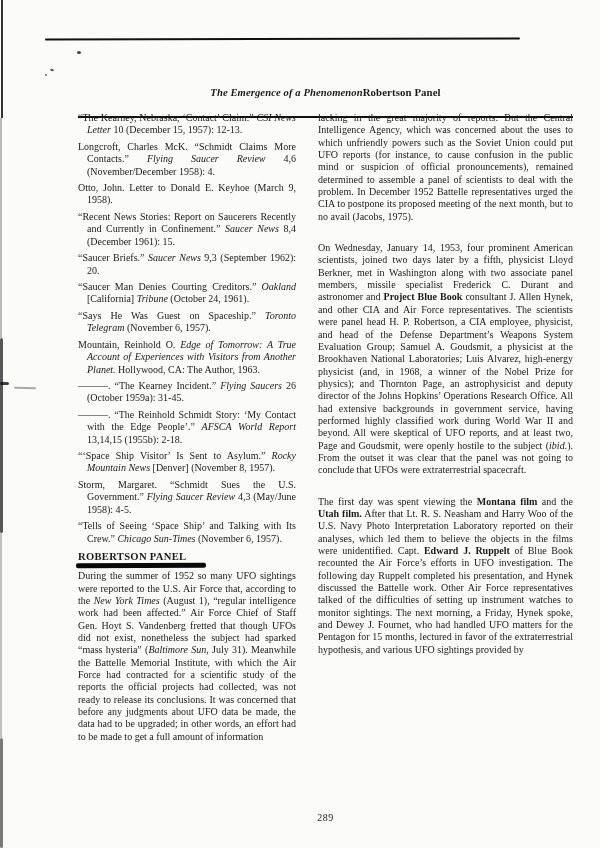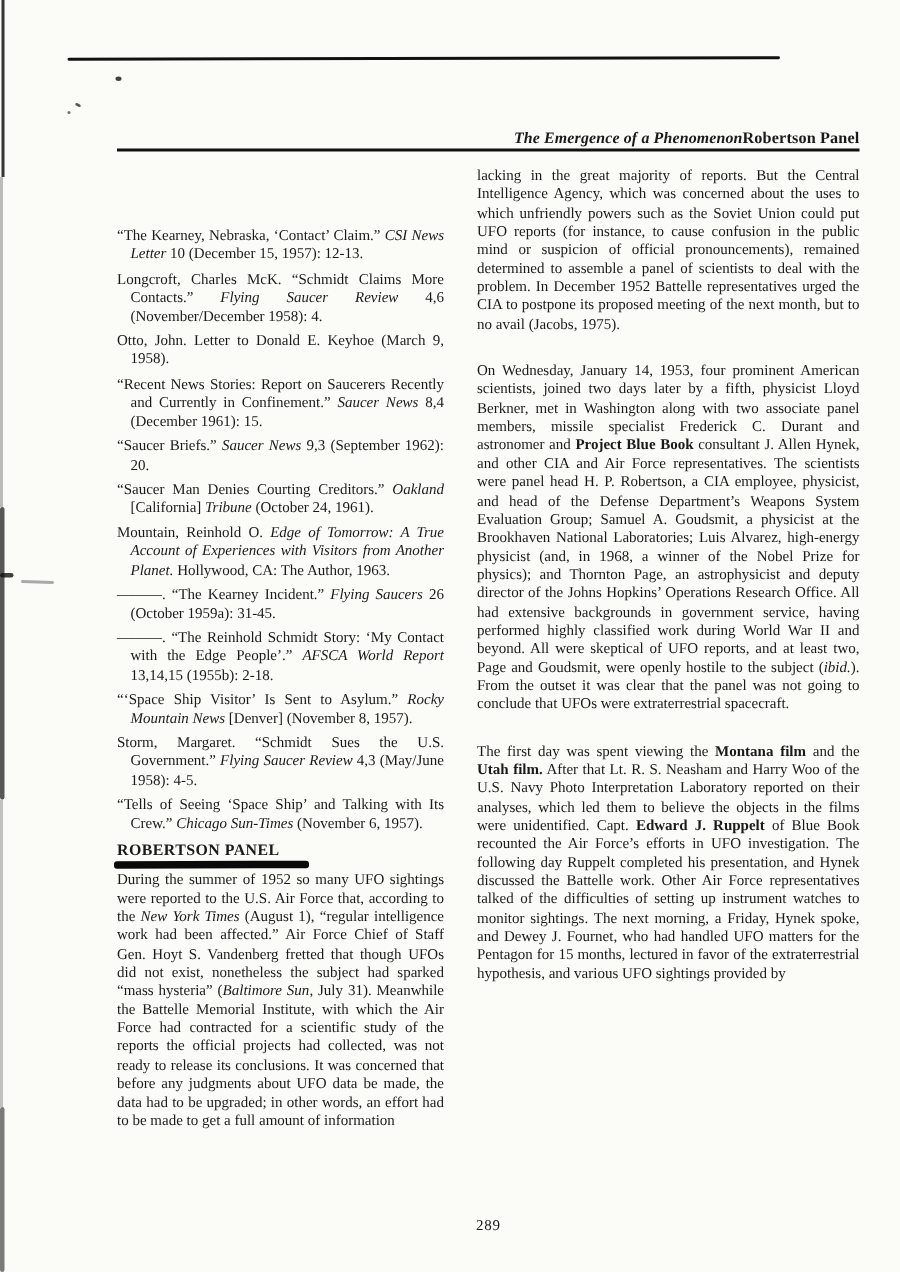--- a/index.html
+++ b/index.html
@@ -21,32 +21,32 @@
   .edge-e{left:0;top:738px;width:3px;height:110px;opacity:.55;border-radius:2px;}
   .topline{left:45px;top:38px;width:475px;height:2px;transform:rotate(-0.12deg);border-radius:1px;}
   .speck-1{left:77px;top:51px;width:4px;height:3px;border-radius:50%;opacity:.8;}
   .speck-2{left:50px;top:69px;width:4px;height:2px;border-radius:50%;opacity:.7;transform:rotate(25deg);}
   .speck-3{left:45px;top:74px;width:2px;height:2px;border-radius:50%;opacity:.6;}
   .smudge-1{left:0;top:382px;width:9px;height:3px;border-radius:2px;opacity:.8;}
   .smudge-2{left:14px;top:387px;width:22px;height:2px;border-radius:2px;opacity:.35;transform:rotate(2deg);}
   
   .running-head{
     position:absolute;left:78px;top:86px;width:495px;
-    display:flex;justify-content:flex-end;align-items:baseline;
-    border-bottom:2px solid var(--mark);padding-bottom:1px;
+    display:flex;justify-content:center;align-items:baseline;
+    border-bottom:2px solid var(--mark);padding-bottom:18px;
   }
   .head-left{font-style:italic;font-weight:600;font-size:10.6px;letter-spacing:.1px;}
   .head-right{font-weight:bold;font-size:10.8px;letter-spacing:.1px;}
   
   .columns{
     position:absolute;left:78px;top:112px;width:495px;
     display:flex;gap:22px;
     font-size:10px;line-height:12.35px;text-align:justify;
   }
-  .col-left{width:218px;margin-top:40px;}
+  .col-left{width:218px;}
   .col-right{width:255px;}
   p{margin:0;}
   .bib-entry{
     text-indent:-9px;padding-left:9px;margin-bottom:4.2px;
   }
   .section-heading-wrap{margin-top:5px;}
   .section-heading{
     font-weight:bold;font-size:10.6px;letter-spacing:.3px;
     line-height:13px;display:inline-block;
   }
@@ -87,20 +87,21 @@
 
 <div class="columns">
 
   <div class="col-left">
     <p class="bib-entry"><span>“The Kearney, Nebraska, ‘Contact’ Claim.” </span><span class="it">CSI News Letter</span><span> 10 (December 15, 1957): 12-13.</span></p>
     <p class="bib-entry"><span>Longcroft, Charles McK. “Schmidt Claims More Contacts.” </span><span class="it">Flying Saucer Review</span><span> 4,6 (November/December 1958): 4.</span></p>
     <p class="bib-entry"><span>Otto, John. Letter to Donald E. Keyhoe (March 9, 1958).</span></p>
     <p class="bib-entry"><span>“Recent News Stories: Report on Saucerers Recently and Currently in Confinement.” </span><span class="it">Saucer News</span><span> 8,4 (December 1961): 15.</span></p>
     <p class="bib-entry"><span>“Saucer Briefs.” </span><span class="it">Saucer News</span><span> 9,3 (September 1962): 20.</span></p>
     <p class="bib-entry"><span>“Saucer Man Denies Courting Creditors.” </span><span class="it">Oakland</span><span> [California] </span><span class="it">Tribune</span><span> (October 24, 1961).</span></p>
+    <p class="bib-entry"><span>“Says He Was Guest on Spaceship.” </span><span class="it">Toronto Telegram</span><span> (November 6, 1957).</span></p>
     <p class="bib-entry"><span>Mountain, Reinhold O. </span><span class="it">Edge of Tomorrow: A True Account of Experiences with Visitors from Another Planet.</span><span> Hollywood, CA: The Author, 1963.</span></p>
     <p class="bib-entry"><span>———. “The Kearney Incident.” </span><span class="it">Flying Saucers</span><span> 26 (October 1959a): 31-45.</span></p>
     <p class="bib-entry"><span>———. “The Reinhold Schmidt Story: ‘My Contact with the Edge People’.” </span><span class="it">AFSCA World Report</span><span> 13,14,15 (1955b): 2-18.</span></p>
     <p class="bib-entry"><span>“‘Space Ship Visitor’ Is Sent to Asylum.” </span><span class="it">Rocky Mountain News</span><span> [Denver] (November 8, 1957).</span></p>
     <p class="bib-entry"><span>Storm, Margaret. “Schmidt Sues the U.S. Government.” </span><span class="it">Flying Saucer Review</span><span> 4,3 (May/June 1958): 4-5.</span></p>
     <p class="bib-entry"><span>“Tells of Seeing ‘Space Ship’ and Talking with Its Crew.” </span><span class="it">Chicago Sun-Times</span><span> (November 6, 1957).</span></p>
 
     <div class="section-heading-wrap">
       <span class="section-heading">ROBERTSON PANEL</span>
       <div class="heavy-underline"></div>

